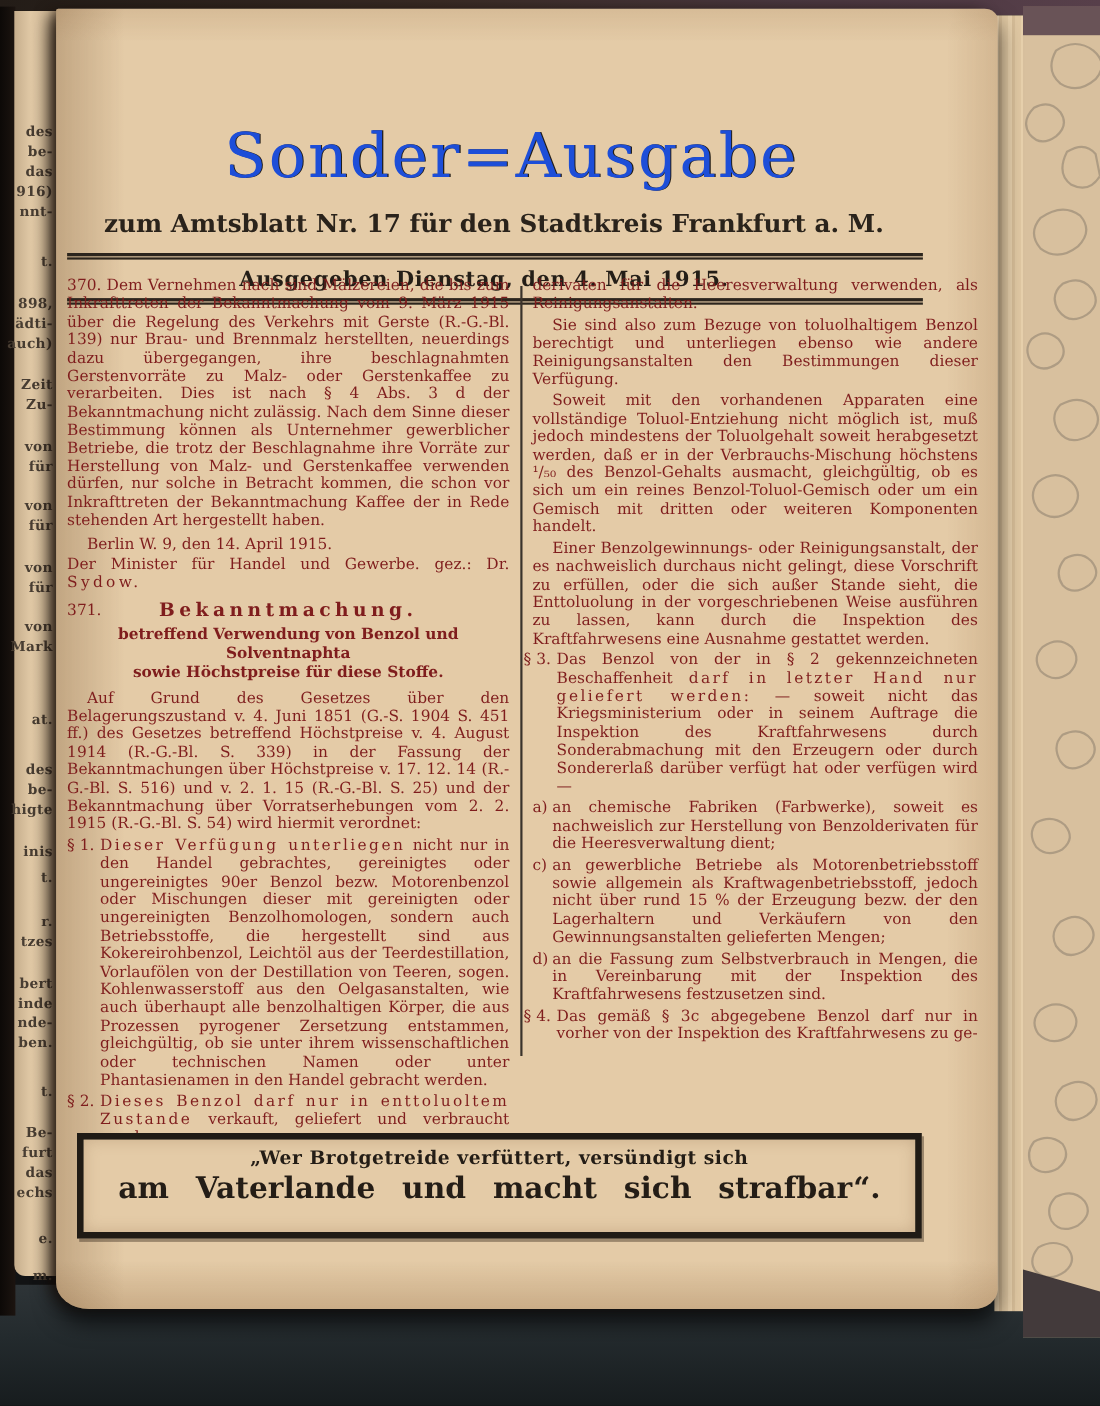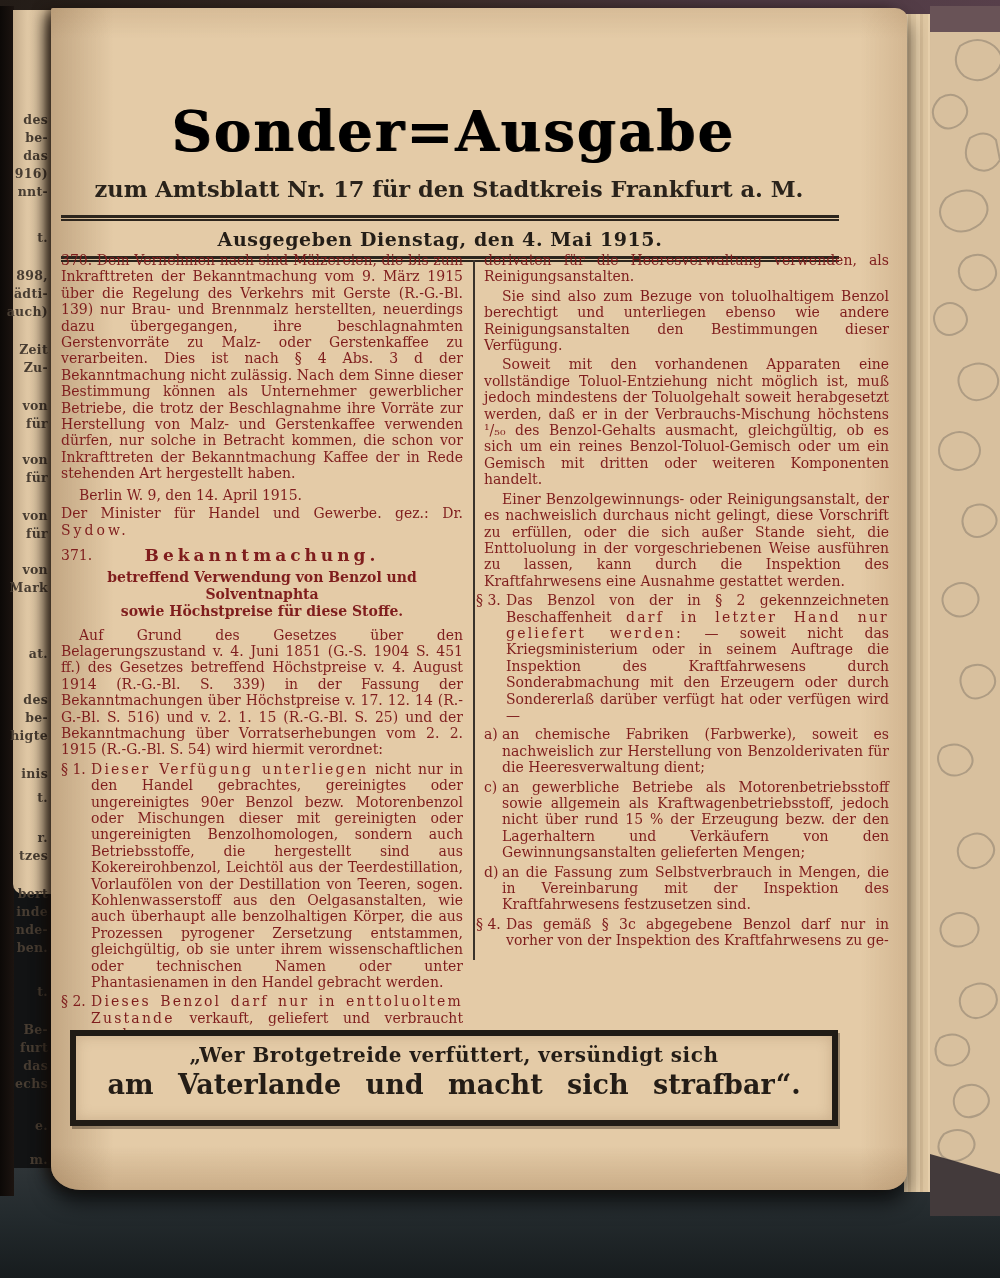--- a/index.html
+++ b/index.html
@@ -18,21 +18,21 @@
     position:absolute; top:0; left:0; width:1000px; height:14px;
     background:linear-gradient(90deg,#231c17,#3a2c26 40%,#4b3840 72%,#573f4a 100%);
   }
   
   .gutter {
     position:absolute; top:6px; left:0; width:14px; height:1190px;
     background:linear-gradient(90deg,#0c0907,#1c1410);
   }
   
   .prev-page {
-    position:absolute; top:10px; left:13px; width:38px; height:884px;
+    position:absolute; top:10px; left:13px; width:38px; height:1150px;
     background:linear-gradient(90deg,#c5ad8c,#e0c8a5 38%,#d9c19e 80%,#b89f7e);
     border-bottom-left-radius:10px;
   }
   .frag {
     position:absolute; right:3px; white-space:nowrap;
     font-size:12.5px; font-weight:bold; color:#483d32; letter-spacing:.3px;
   }
   
   .page-edges {
     position:absolute; top:14px; left:904px; width:28px; height:1178px;
@@ -52,23 +52,23 @@
     content:""; position:absolute; inset:0; border-radius:inherit; pointer-events:none;
     background:
       linear-gradient(90deg, rgba(115,80,45,.30), rgba(115,80,45,0) 62px),
       linear-gradient(270deg, rgba(150,110,70,.22), rgba(150,110,70,0) 46px),
       linear-gradient(0deg, rgba(135,95,55,.28), rgba(135,95,55,0) 44px),
       linear-gradient(180deg, rgba(135,95,55,.14), rgba(0,0,0,0) 30px);
   }
   
   .masthead { position:absolute; top:0; left:0; width:100%; color:#262019; }
   .title {
-    margin:4px; padding-top:86px; text-align:center;
+    margin:16px; padding-top:86px; text-align:center;
     width:796px;
-    font-size:56px; font-weight:bold; letter-spacing:2px; color:#000000;
+    font-size:56px; font-weight:normal; letter-spacing:2px; color:#1d4ed8;
     text-shadow:1px 0 0 #241e17;
   }
   .subtitle {
     margin:12px 0 0; text-align:center; width:796px;
     font-size:22.5px; font-weight:bold; color:#2a231b;
   }
   .drule {
     width:778px; margin-left:10px; height:6px;
     border-top:3px solid #2c251d; border-bottom:2px solid #2c251d;
     box-sizing:border-box;
@@ -104,21 +104,21 @@
   .subhead, .subhead2 { text-align:center; font-weight:bold; margin:1px 0 !important; text-indent:0; }
   .subhead2 { margin-bottom:7px !important; }
   .inner { margin-top:3px; }
   
   .banner {
     position:absolute; left:19px; top:1022px; width:756px; height:84px;
     border:6px solid #201b15; background:#e4cba7;
     box-shadow:2px 3px 0 rgba(45,33,20,.4), inset 0 0 14px rgba(120,85,50,.25);
     color:#241d16;
   }
-  .bl1 { text-align:center; font-size:20px; font-weight:bold; margin-top:7px; letter-spacing:.5px; }
+  .bl1 { text-align:center; font-size:17px; font-weight:bold; margin-top:7px; letter-spacing:.5px; }
   .bl2 { text-align:center; font-size:27px; font-weight:bold; word-spacing:15px; margin-top:2px; }
 </style>
 </head>
 <body>
 
 <div class="scene">
 
   <div class="bottom-band"></div>
   <div class="top-strip"></div>
   <div class="gutter"></div>

